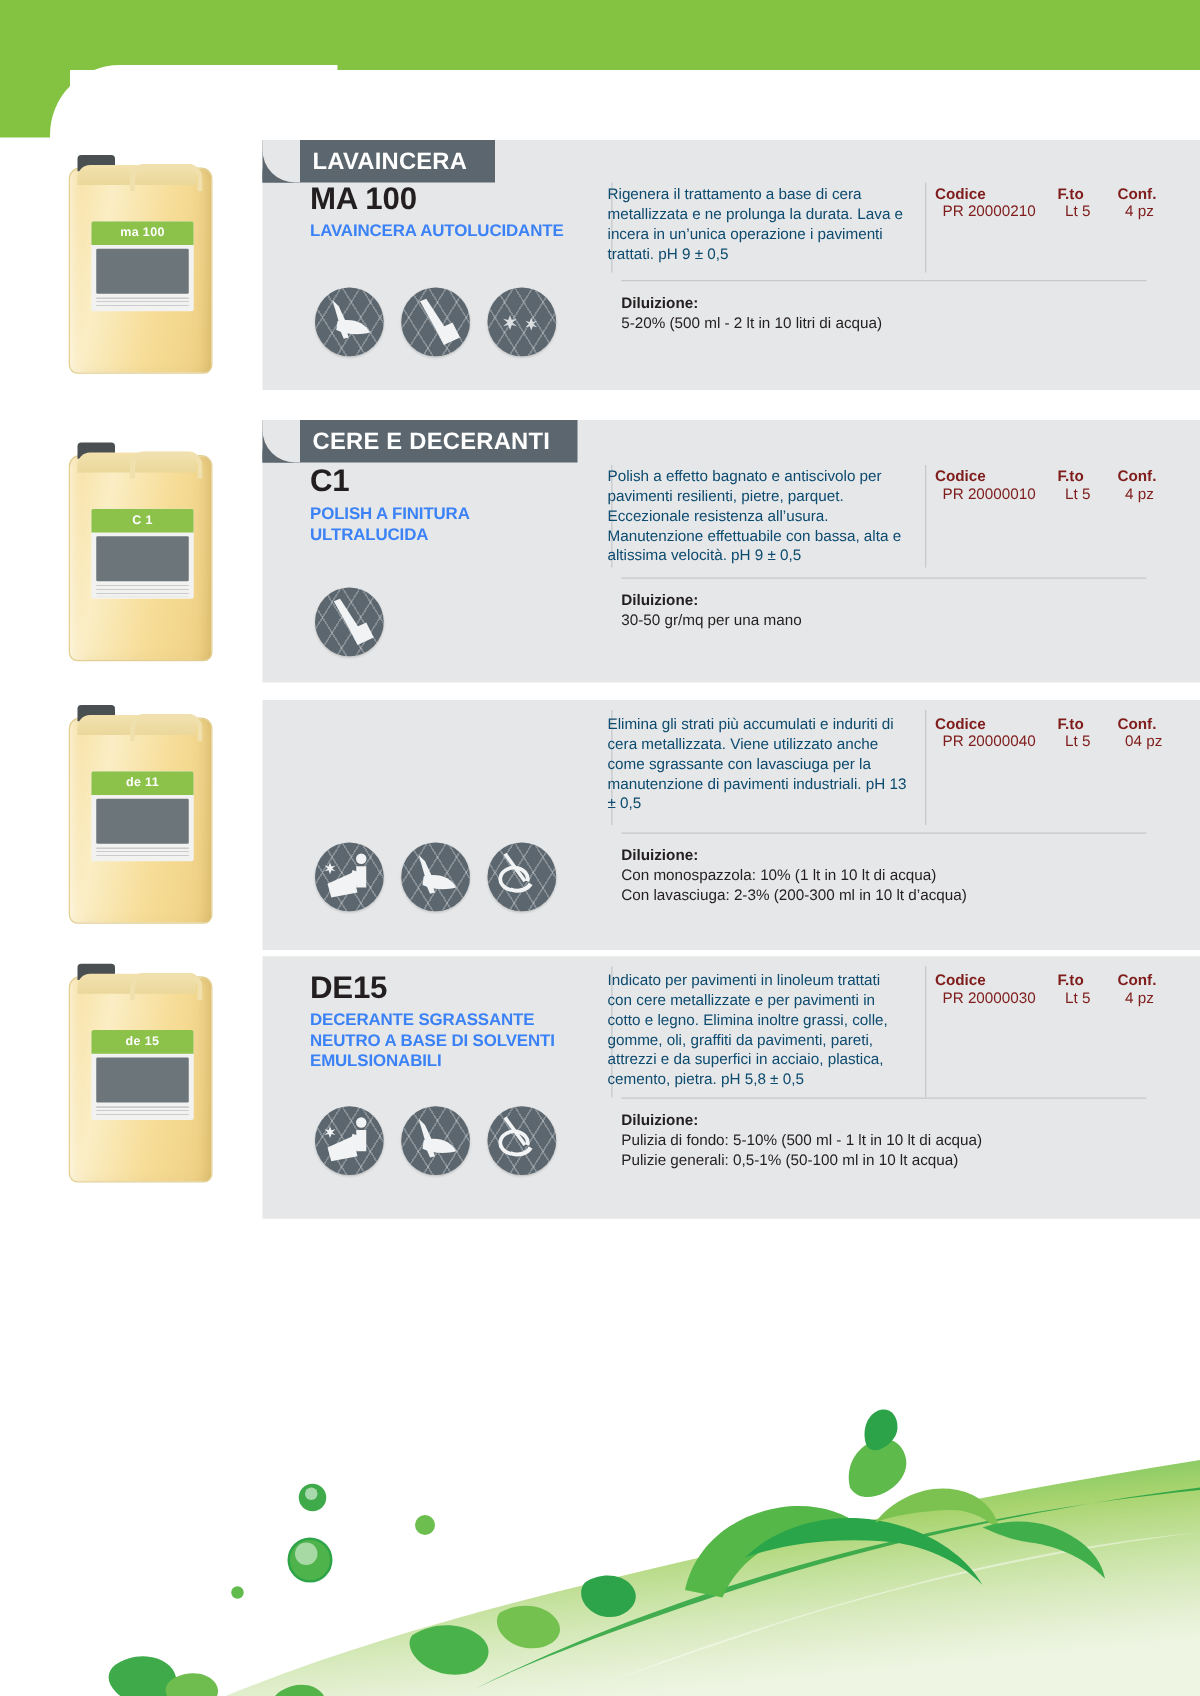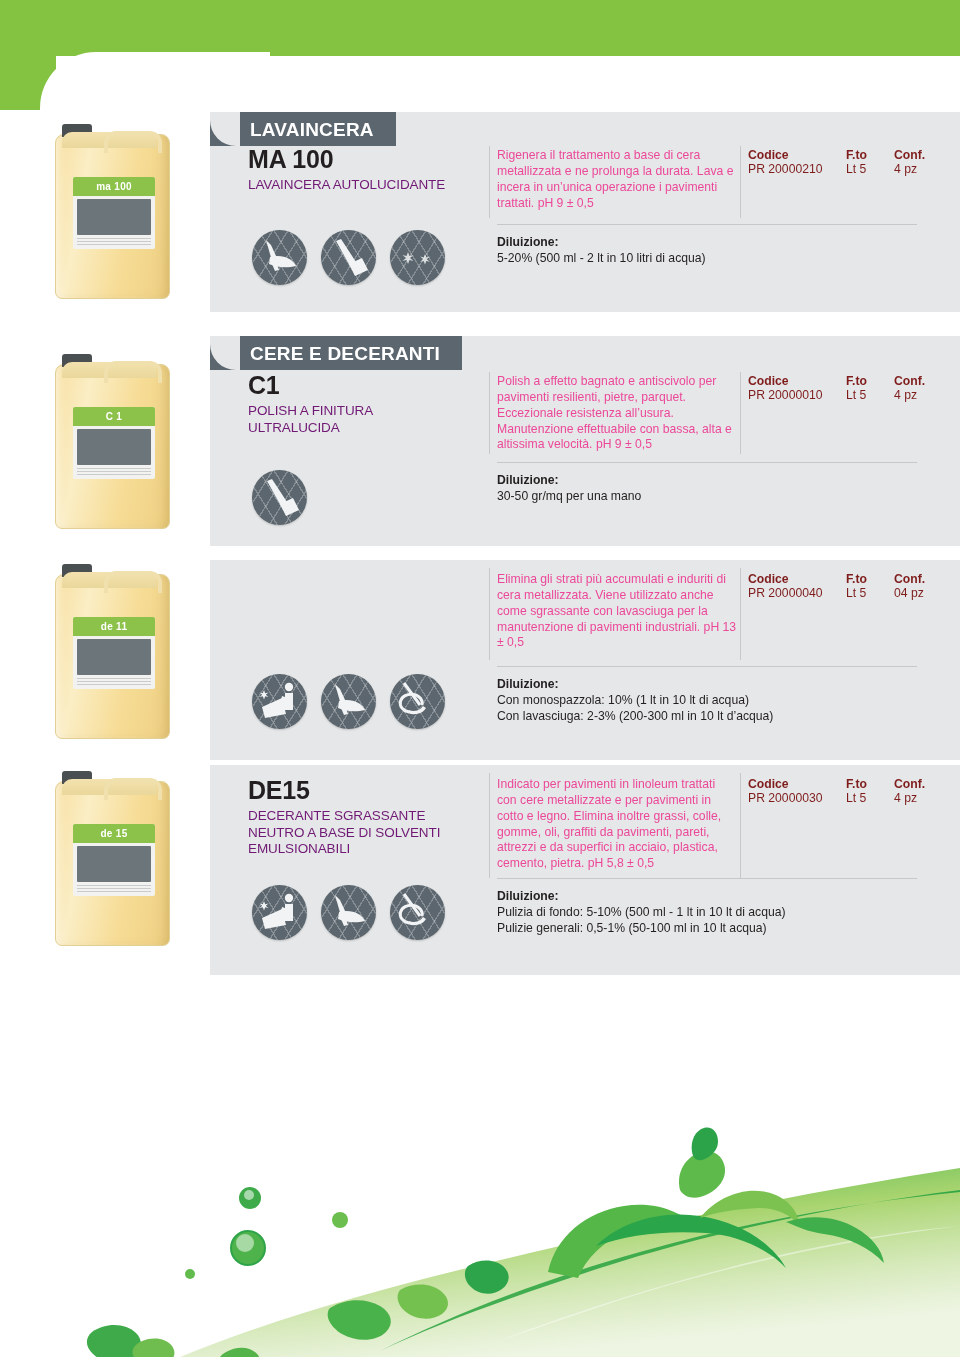--- a/index.html
+++ b/index.html
@@ -104,43 +104,43 @@
 
   
   .title-col {
     position: absolute; left: 248px; width: 242px;
   }
   .prod-code {
     font-size: 25px; font-weight: bold; color: #231f20;
     line-height: 1.05; letter-spacing: -0.2px;
   }
   .prod-name {
-    font-size: 13.5px; font-weight: normal; color: #701a75;
+    font-size: 13.5px; font-weight: bold; color: #3b82f6;
     line-height: 1.22; margin-top: 5px; letter-spacing: -0.1px;
   }
 
   
   .desc-col {
-    position: absolute; left: 497px; width: 240px;
-    font-size: 12.2px; color: #ec4899; line-height: 1.30;
+    position: absolute; left: 486px; width: 240px;
+    font-size: 12.2px; color: #0c4a6e; line-height: 1.30;
   }
   .vline {
     position: absolute; width: 1px; background: #c6c8ca;
   }
   .hline {
     position: absolute; height: 1px; background: #c6c8ca;
   }
 
   
   .code-table {
     position: absolute; left: 748px; width: 200px;
     font-size: 12.2px; color: #7f1d1d;
   }
   .code-head { display: flex; font-weight: bold; }
-  .code-row  { display: flex; }
+  .code-row  { display: flex; justify-content: flex-end; }
   .c-code { width: 98px; }
   .c-fto  { width: 48px; }
   .c-conf { width: 48px; }
   .code-head .c-code { }
   .code-head .c-fto  { }
 
   
   .dil {
     position: absolute; left: 497px; width: 420px;
     font-size: 12.2px; color: #231f20; line-height: 1.33;

